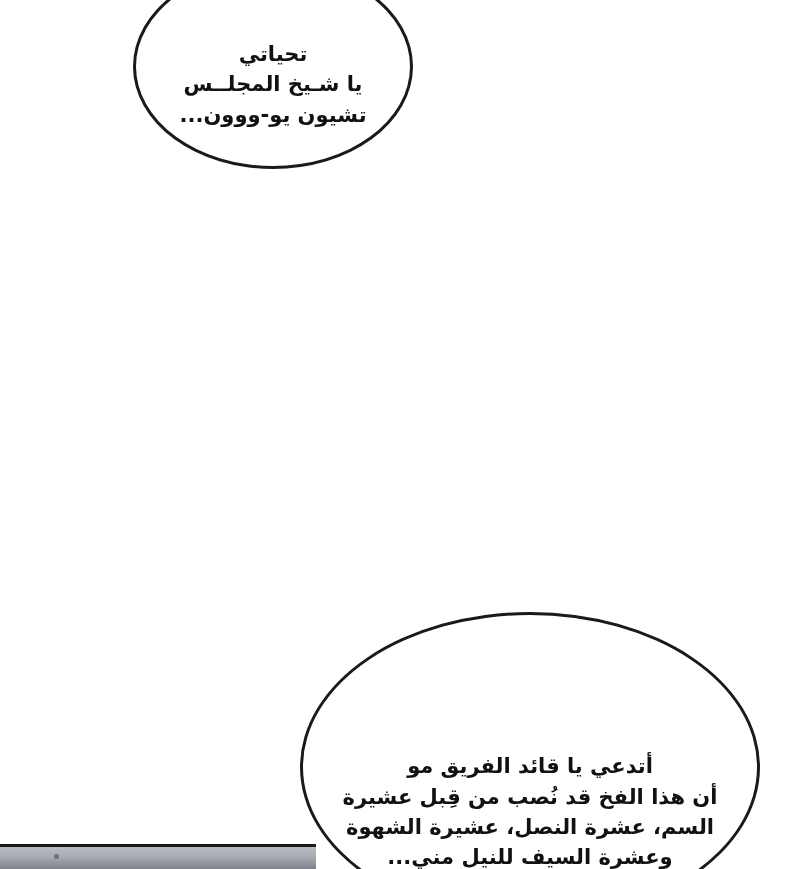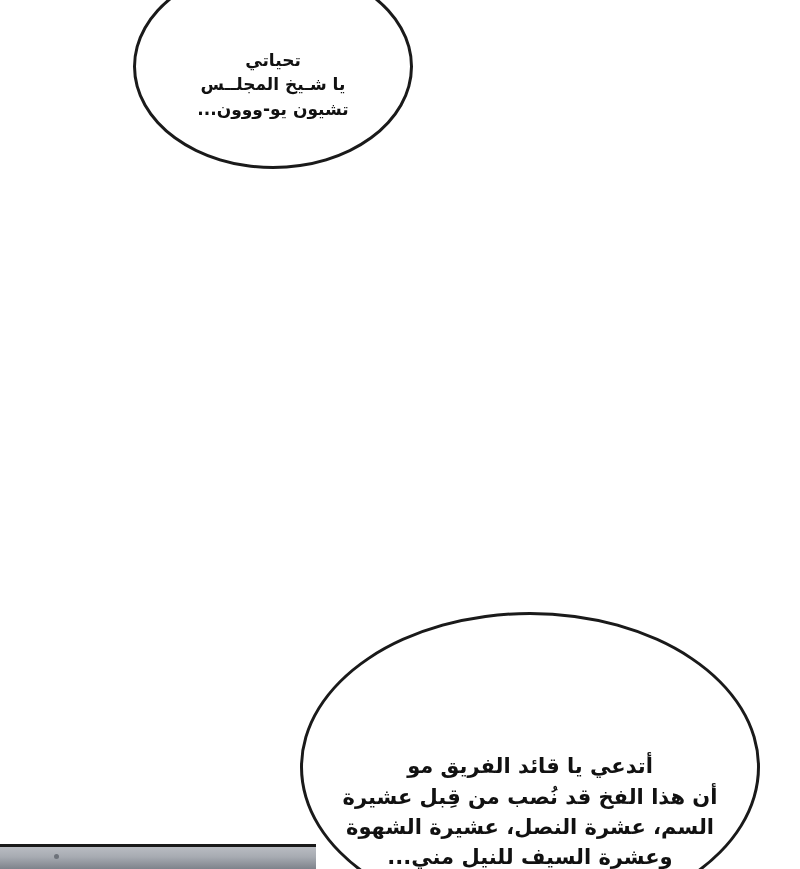--- a/index.html
+++ b/index.html
@@ -46,21 +46,21 @@
   }
 
   
   #balloon-top {
     left: 133px;
     top: -36px;
     width: 280px;
     height: 205px;
   }
   #balloon-top .txt {
-    font-size: 17px;
+    font-size: 21px;
     transform: translateY(18px);
   }
 
   
   #balloon-bottom {
     left: 300px;
     top: 612px;
     width: 460px;
     height: 310px;
   }

